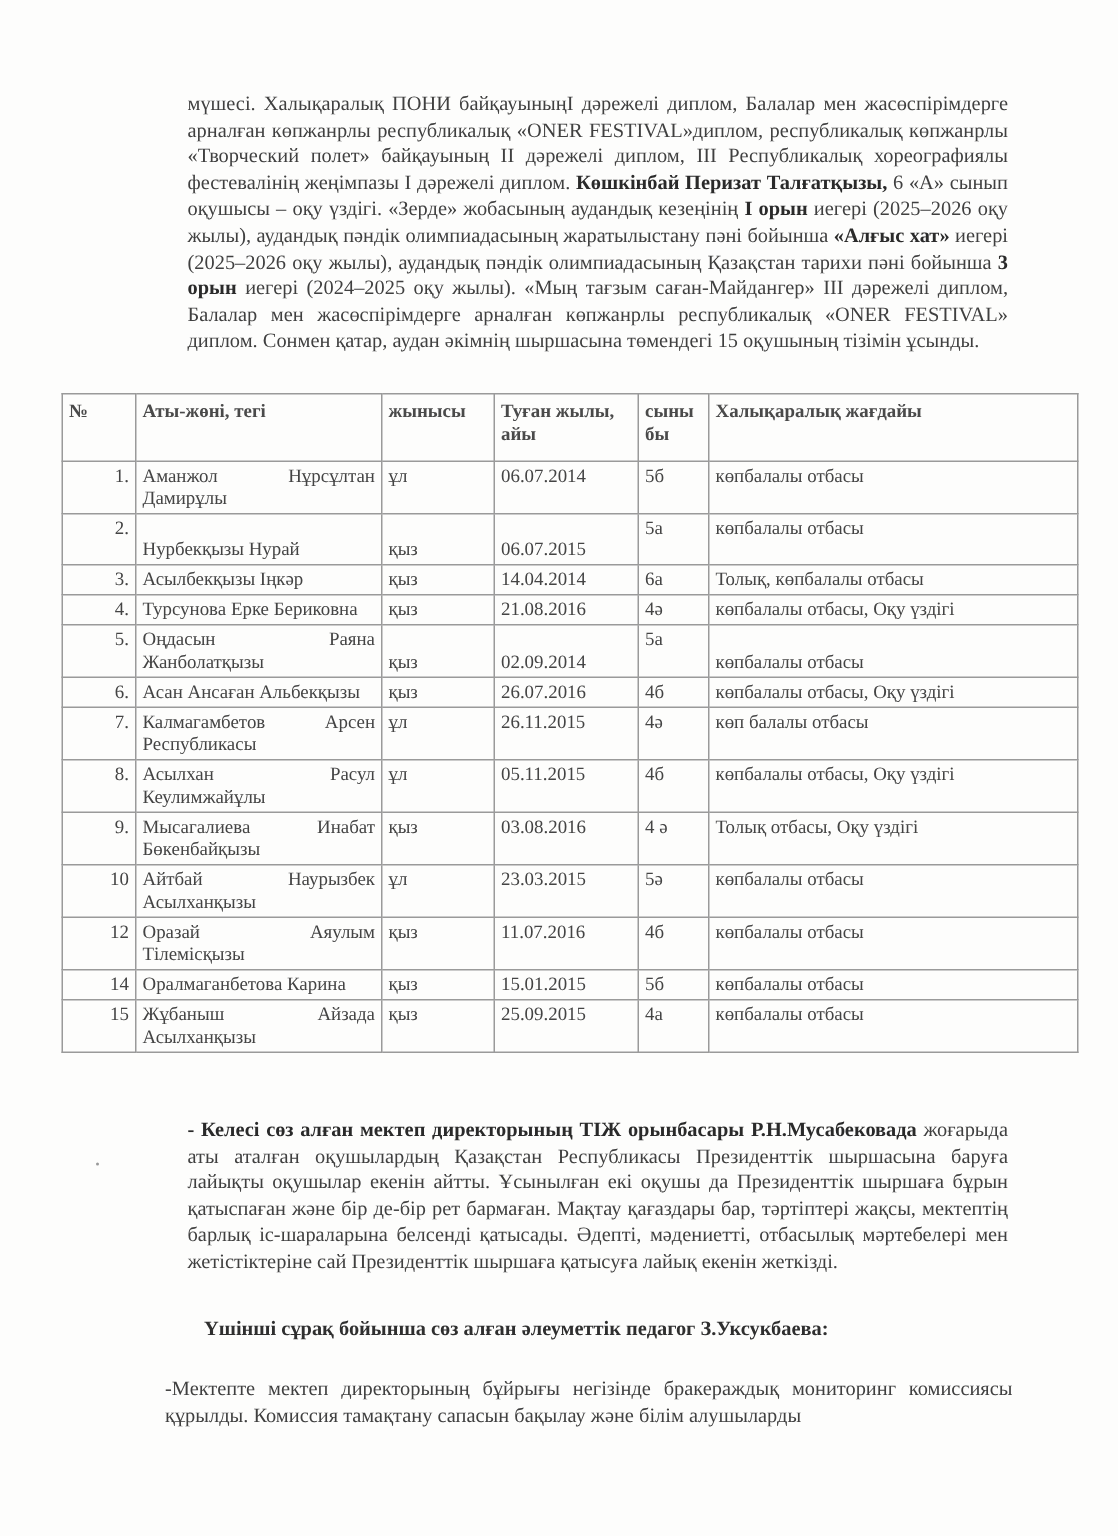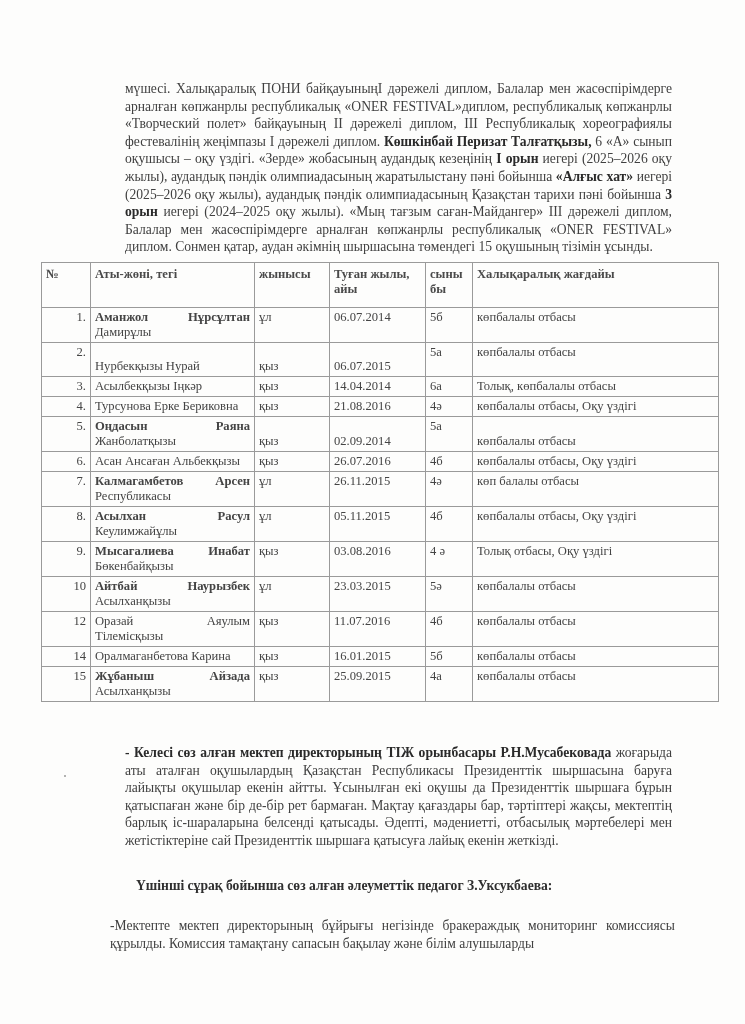--- a/index.html
+++ b/index.html
@@ -12,21 +12,21 @@
   }
   .page { position: absolute; left: 0; top: 0; width: 745px; height: 1024px; }
   .para {
     position: absolute;
     font-size: 13.6px;
     line-height: 17.6px;
     text-align: justify;
     color: #404040;
   }
   .para b { color: #2a2a2a; }
-  #p1 { left: 125px; top: 60px; width: 547px; margin-top: 20px; }
+  #p1 { left: 125px; top: 60px; width: 547px; }
   #p2 { left: 125px; top: 744px; width: 547px; text-indent: 0; }
   #p3 { left: 136px; top: 877px; width: 540px; font-weight: bold; color:#2f2f2f; }
   #p4 { left: 110px; top: 917px; width: 565px; }
   .dot { position: absolute; left: 64px; top: 775px; width: 2px; height: 2px; background: #999; border-radius: 50%; }
 
   table.students {
     position: absolute; left: 41px; top: 262px; width: 678px;
     border-collapse: collapse;
     font-size: 12.6px; line-height: 15px;
     color: #444;
@@ -40,21 +40,21 @@
   }
   table.students th { font-weight: bold; color: #4a4a4a; height: 38px; padding-top: 4px; }
   td.num { text-align: right !important; width: 30px; }
   td.name { width: 155px; text-align: justify !important; text-align-last: left; }
   td.gender { width: 66px; }
   td.dob { width: 87px; }
   td.cls { width: 38px; }
   td.status { }
   .colnum { width: 40px; }
   .v-bottom { vertical-align: bottom !important; }
-  .spread { display: flex; justify-content: space-between; font-weight: bold; }
+  .spread { display: flex; justify-content: space-between; }
 </style>
 </head>
 <body>
 
 <div class="page">
 
   <div class="para" id="p1"><span>мүшесі. Халықаралық ПОНИ байқауыныңI дәрежелі диплом, Балалар мен жасөспірімдерге арналған көпжанрлы республикалық «ONER FESTIVAL»диплом, республикалық көпжанрлы «Творческий полет» байқауының II дәрежелі диплом, III Республикалық хореографиялы фестевалінің жеңімпазы I дәрежелі диплом. </span><b>Көшкінбай Перизат Талғатқызы,</b><span> 6 «А» сынып оқушысы – оқу үздігі. «Зерде» жобасының аудандық кезеңінің </span><b>I орын</b><span> иегері (2025–2026 оқу жылы), аудандық пәндік олимпиадасының жаратылыстану пәні бойынша </span><b>«Алғыс хат»</b><span> иегері (2025–2026 оқу жылы), аудандық пәндік олимпиадасының  Қазақстан тарихи пәні бойынша </span><b>3 орын</b><span> иегері (2024–2025 оқу жылы). «Мың тағзым саған-Майдангер» III дәрежелі диплом, Балалар мен жасөспірімдерге арналған көпжанрлы республикалық «ONER FESTIVAL» диплом. Сонмен қатар, аудан әкімнің шыршасына төмендегі 15 оқушының тізімін ұсынды.</span></div>
 
   <table class="students">
     <thead>
@@ -189,21 +189,21 @@
           <td class="name"><span>Оразай Аяулым Тілемісқызы</span></td>
           <td class="gender">қыз</td>
           <td class="dob">11.07.2016</td>
           <td class="cls">4б</td>
           <td class="status">көпбалалы отбасы</td>
         </tr>
         <tr style="height: 18px;">
           <td class="num">14</td>
           <td class="name"><span>Оралмаганбетова Карина</span></td>
           <td class="gender">қыз</td>
-          <td class="dob">16.01.2015</td>
+          <td class="dob">15.01.2015</td>
           <td class="cls">5б</td>
           <td class="status">көпбалалы отбасы</td>
         </tr>
         <tr style="height: 34px;">
           <td class="num">15</td>
           <td class="name">
             <div class="spread">
               <span>Жұбаныш</span>
               <span>Айзада</span>
             </div>

